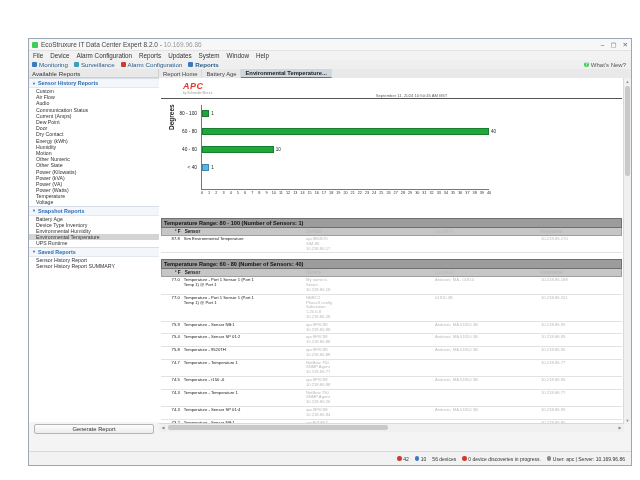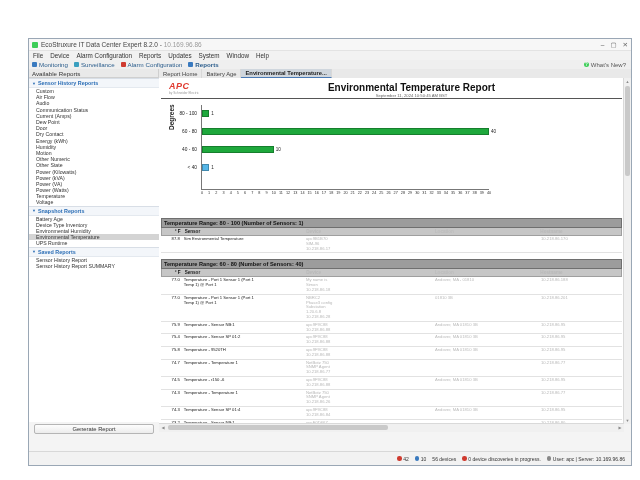--- a/index.html
+++ b/index.html
@@ -36,21 +36,21 @@
   .genbtn{position:absolute;left:5px;bottom:31px;width:120px;height:10px;background:linear-gradient(#fdfdfd,#ececec);border:1px solid #b5b5b5;border-radius:2px;font-size:5.8px;color:#333;display:flex;align-items:center;justify-content:center;box-sizing:border-box;}
   
   .report{position:absolute;left:130px;top:39px;right:7px;bottom:41px;background:#fff;overflow:hidden;}
   .vscroll{position:absolute;right:0px;top:39px;width:7px;bottom:41px;background:#f0f0f0;border-left:1px solid #d9d9d9;}
   .vthumb{position:absolute;left:1px;right:1px;top:8px;height:90px;background:#c9c9c9;border-radius:2px;}
   .varr{position:absolute;left:0;right:0;height:7px;color:#8a8a8a;font-size:4px;text-align:center;line-height:7px;}
   .hscroll{position:absolute;left:130px;right:7px;bottom:33px;height:8px;background:#f0f0f0;border-top:1px solid #d9d9d9;}
   .hthumb{position:absolute;left:9px;top:1px;height:5px;width:220px;background:#c9c9c9;border-radius:2px;}
   .harr{position:absolute;top:0;width:8px;height:8px;color:#8a8a8a;font-size:4px;text-align:center;line-height:8px;}
   
-  .apc-logo{position:absolute;left:10px;top:4px;}
+  .apc-logo{position:absolute;left:24px;top:4px;}
   .apc-brand{color:#e03c31;font-weight:bold;font-style:italic;font-size:9px;line-height:9px;letter-spacing:.5px;}
   .apc-sub{color:#9a9a9a;font-size:3.2px;}
   .rtitle{position:absolute;left:60px;right:20px;top:4px;text-align:center;font-size:10px;font-weight:bold;color:#111;}
   .rdate{position:absolute;left:60px;right:20px;top:15px;text-align:center;font-size:4.2px;color:#666;}
   .rrule{position:absolute;left:2px;right:2px;top:20px;border-bottom:1px solid #555;}
   
   .chart{position:absolute;left:0;top:24px;width:100%;height:112px;}
   .plot{position:absolute;left:42px;top:3px;width:287px;height:84px;border-left:1px solid #777;border-bottom:1px solid #777;background:#fff;}
   .degrees{position:absolute;left:9px;top:28px;transform:rotate(-90deg);transform-origin:left top;font-size:6.5px;font-weight:bold;color:#222;}
   .crow{position:absolute;left:0;height:18px;width:100%;}
@@ -178,21 +178,20 @@
       <div class="sitem">Sensor History Report</div>
       <div class="sitem">Sensor History Report SUMMARY</div>
     </div>
   <button class="genbtn">Generate Report</button>
 
   <div class="report">
     <div class="apc-logo">
       <div class="apc-brand">APC</div>
       <div class="apc-sub">by Schneider Electric</div>
     </div>
-    <div class="rtitle">Environmental Temperature Report</div>
     <div class="rdate">September 11, 2024 10:50:45 AM BST</div>
     <div class="rrule"></div>
 
     <div class="chart" id="chart">
       <span class="degrees">Degrees</span>
       <div class="plot" id="plot">
           <div class="crow" style="top: 0px;">
             <div class="cbar" style="width: 7.175px; background: rgb(30, 168, 60);"></div>
             <span class="cval" style="left: 9.175px;">1</span>
           </div>

